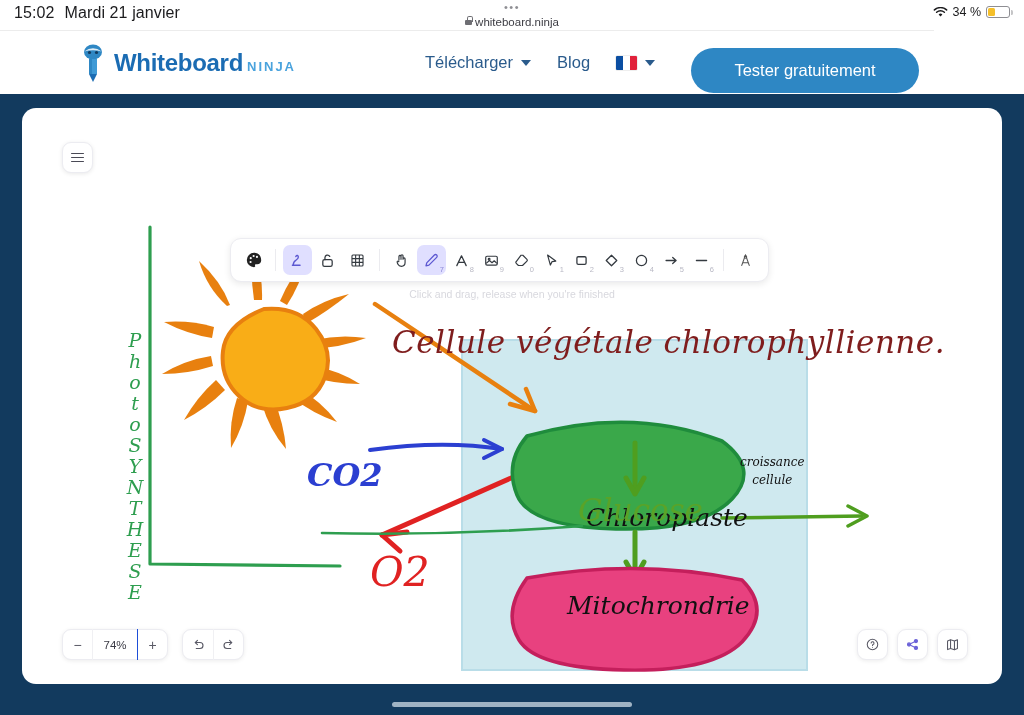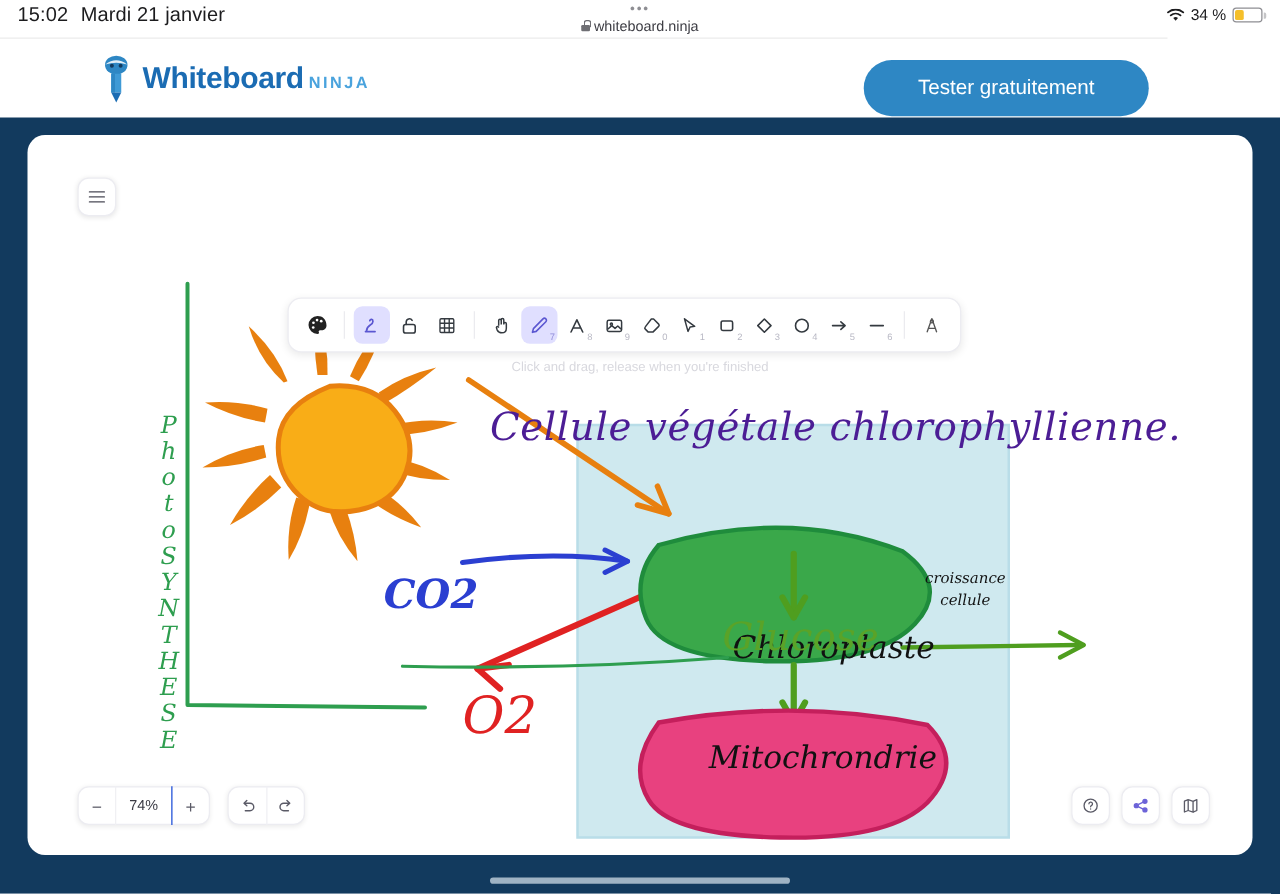--- a/index.html
+++ b/index.html
@@ -177,20 +177,33 @@
           <circle cx="9.5" cy="9.5" r="1.6" fill="#123a5e"></circle>
           <circle cx="16.5" cy="9.5" r="1.6" fill="#123a5e"></circle>
           <rect x="9" y="16" width="8" height="15" fill="#3f9ad6"></rect>
           <rect x="9" y="16" width="3" height="15" fill="#2e87c4"></rect>
           <path d="M9 31 L13 39 L17 31 Z" fill="#1b6cb3"></path>
         </svg>
       </span>
       <span class="brand"><span>Whiteboard</span><span class="ninja">NINJA</span></span>
     </div>
 
+    <div class="nav">
+      <div class="nav-item">
+        <span>Télécharger</span>
+        <span class="caret"></span>
+      </div>
+      <div class="nav-item">
+        <span>Blog</span>
+      </div>
+      <div class="nav-item">
+        <span class="flag"></span>
+        <span class="caret"></span>
+      </div>
+    </div>
 
     <button class="cta">Tester gratuitement</button>
   </div>
 
   <div class="appframe">
     <div class="canvas-card">
 
       <div class="canvas">
         <svg width="980" height="576" viewBox="0 0 980 576">
 
@@ -250,21 +263,21 @@
           <g>
             <path d="M700 410 L840 408" stroke="#4f9e1f" stroke-width="3.5" fill="none" stroke-linecap="round"></path>
             <path d="M845 408 L826 398 M845 408 L826 418" stroke="#4f9e1f" stroke-width="3.5" fill="none" stroke-linecap="round"></path>
           </g>
 
           <path d="M560 418 Q430 428 300 425" stroke="#2e9e4f" stroke-width="2.6" fill="none" stroke-linecap="round"></path>
 
         </svg>
 
         <div style="position:absolute;left:370px;top:216px;font-family:'DejaVu Serif',serif;font-size:31px;
-                    color:#4c1d95;font-style:italic;letter-spacing:0.5px;white-space:nowrap;">Cellule végétale chlorophyllienne.</div>
+                    color:#7f1d1d;font-style:italic;letter-spacing:0.5px;white-space:nowrap;">Cellule végétale chlorophyllienne.</div>
 
         <div style="position:absolute;left:95px;top:222px;width:36px;font-family:'DejaVu Serif',serif;
                     color:#2e9e4f;font-size:19px;line-height:21px;text-align:center;font-style:italic;">
           <span>P</span><br>
           <span>h</span><br>
           <span>o</span><br>
           <span>t</span><br>
           <span>o</span><br>
           <span>S</span><br>
           <span>Y</span><br>

